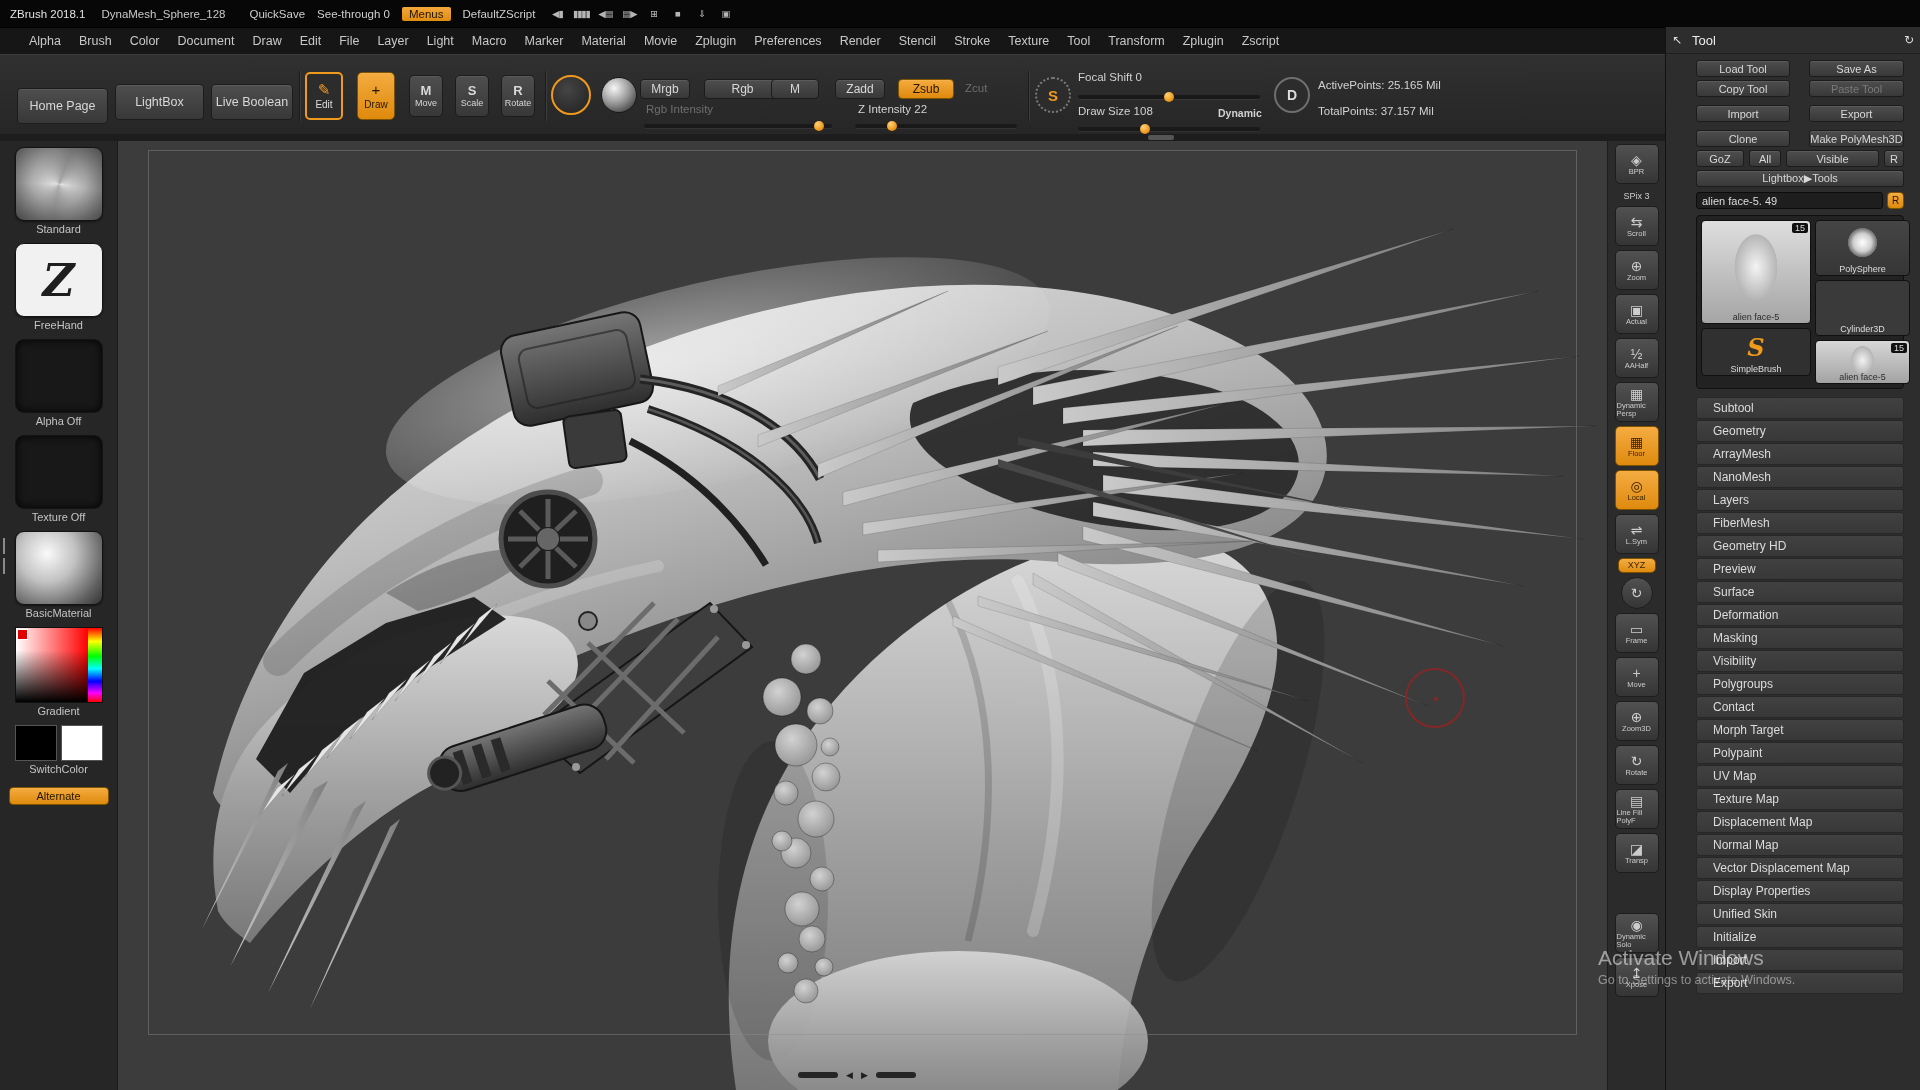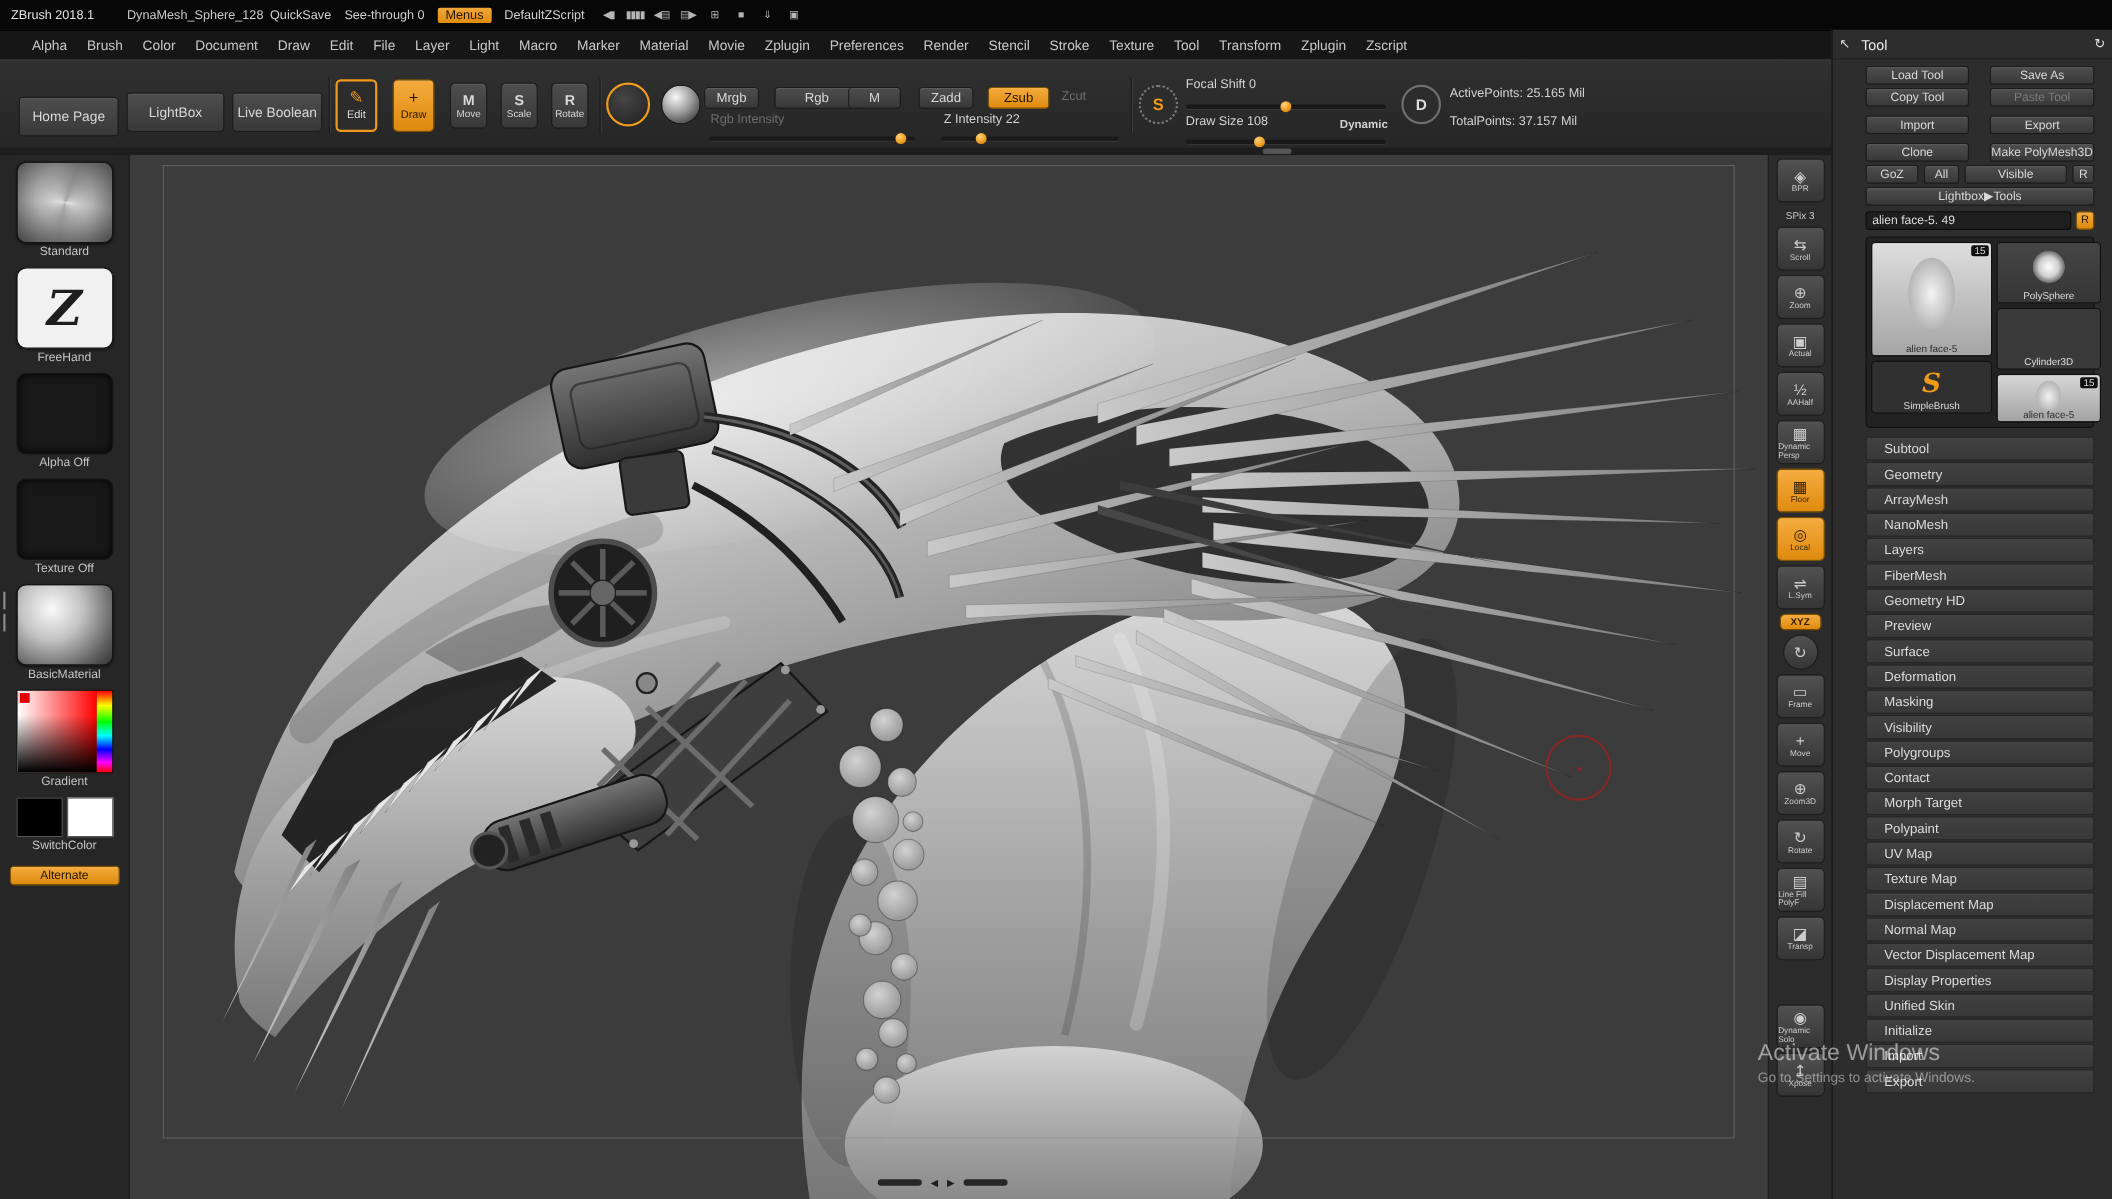--- a/index.html
+++ b/index.html
@@ -1,22 +1,22 @@
 <!DOCTYPE html>
 <html><head>
 <meta charset="utf-8">
 <style>
   *{margin:0;padding:0;box-sizing:border-box}
   html,body{width:1920px;height:1090px;overflow:hidden}
   body{position:relative;background:#2e2e2e;font-family:"Liberation Sans","DejaVu Sans",sans-serif;color:#ccc}
 
   
   #titlebar{position:absolute;left:0;top:0;width:1920px;height:27px;background:#070707;display:flex;align-items:center;font-size:11.5px;color:#cfcfcf;z-index:10}
-  .tb-app{margin:0 30px 0 10px;color:#e2e2e2;white-space:nowrap}
-  .tb-doc{color:#c9c9c9;white-space:nowrap;margin-right:6px}
+  .tb-app{margin:0 16px 0 10px;color:#e2e2e2;white-space:nowrap}
+  .tb-doc{color:#c9c9c9;white-space:nowrap;margin-right:24px}
   .tb-stats{flex:1;color:#bdbdbd;white-space:nowrap;overflow:hidden}
   .tb-right{display:flex;align-items:center;gap:12px;margin-right:6px}
   .tb-chip{background:linear-gradient(#f3a83c,#e08d10);color:#231500;padding:1px 7px;border-radius:2px;font-size:11.5px}
   .tb-icons{display:flex;gap:4px}
   .tb-icon{min-width:20px;height:18px;display:flex;align-items:center;justify-content:center;font-size:9.5px;color:#b5b5b5;letter-spacing:-1px}
 
   
   #menubar{position:absolute;left:0;top:27px;width:1665px;height:27px;background:#161616;border-top:1px solid #000;display:flex;align-items:center;padding-left:20px}
   .menu-item{padding:0 9px;font-size:12.5px;color:#c8c8c8;white-space:nowrap;cursor:default}
 
@@ -74,21 +74,21 @@
 
   
   #strip{width:58px;background:#2b2b2b;border-left:1px solid #1c1c1c;display:flex;flex-direction:column;align-items:center;padding-top:3px;overflow:hidden}
   .strip-item{width:44px;min-height:40px;border-radius:5px;background:linear-gradient(#515151,#353535);border:1px solid #1d1d1d;display:flex;flex-direction:column;align-items:center;justify-content:center;margin-bottom:4px;color:#ccc;flex-shrink:0}
   .strip-glyph{font-size:14px;line-height:16px}
   .strip-label{font-size:7.5px;line-height:8.5px;text-align:left;padding:0 1px}
   .strip-item.active{background:linear-gradient(#f5ac42,#df8a0e);color:#3a2400;border-color:#7c5200}
   .strip-item.text{background:none;border:none;min-height:14px;margin:1px 0 3px 0}
   .strip-item.text .strip-label{font-size:9px}
   .strip-item.xyz{min-height:15px;width:38px}
-  .strip-item.xyz .strip-label{font-size:9px;font-weight:bold}
+  .strip-item.xyz .strip-label{font-size:9px;font-weight:normal}
   .strip-item.round{border-radius:50%;width:32px;min-height:32px}
   .strip-item.gap{margin-top:36px}
   .strip-item.twoline .strip-label{font-size:7.5px}
 
   
   #toolpanel{position:absolute;left:1665px;top:27px;width:255px;height:1063px;background:#2d2d2d;border-left:1px solid #121212}
   #tp-header{height:27px;display:flex;align-items:center;border-bottom:1px solid #1f1f1f}
   .tp-hicon{width:22px;text-align:center;color:#ddd;font-size:12px}
   #tp-title{flex:1;font-size:13px;color:#ececec;margin-left:4px}
   #tp-body{position:absolute;left:30px;right:16px;top:33px}

